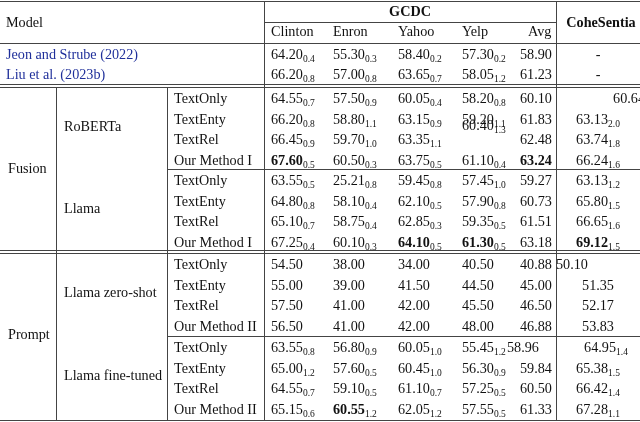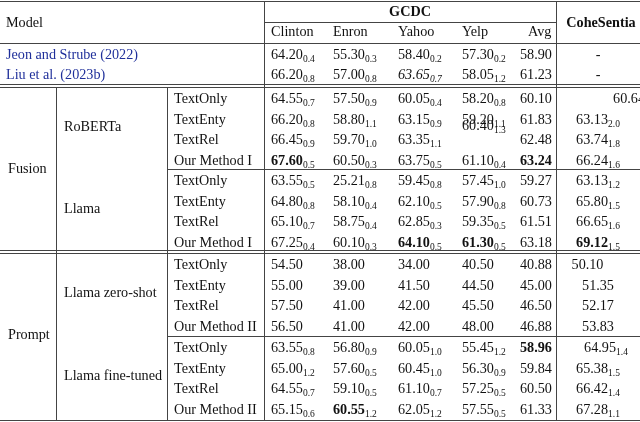--- a/index.html
+++ b/index.html
@@ -50,21 +50,21 @@
       <div class="txt cite" style="left: 6px; top: 44px;">Jeon and Strube (2022)</div>
       <div class="num" style="left: 271px; top: 44px;"><span>64.20</span><sub style="font-weight: normal;">0.4</sub></div>
       <div class="num" style="left: 333px; top: 44px;"><span>55.30</span><sub style="font-weight: normal;">0.3</sub></div>
       <div class="num" style="left: 398px; top: 44px;"><span>58.40</span><sub style="font-weight: normal;">0.2</sub></div>
       <div class="num" style="left: 462px; top: 44px;"><span>57.30</span><sub style="font-weight: normal;">0.2</sub></div>
       <div class="num" style="left: 520px; top: 44px;"><span>58.90</span></div>
       <div class="num" style="left: 556px; top: 44px; width: 84px; text-align: center;"><span>-</span></div>
       <div class="txt cite" style="left: 6px; top: 64px;">Liu et al. (2023b)</div>
       <div class="num" style="left: 271px; top: 64px;"><span>66.20</span><sub style="font-weight: normal;">0.8</sub></div>
       <div class="num" style="left: 333px; top: 64px;"><span>57.00</span><sub style="font-weight: normal;">0.8</sub></div>
-      <div class="num" style="left: 398px; top: 64px; font-style: italic;"><span>63.65</span><sub style="font-weight: normal;">0.7</sub></div>
+      <div class="num" style="left: 398px; top: 64px;"><span>63.65</span><sub style="font-weight: normal;">0.7</sub></div>
       <div class="num" style="left: 462px; top: 64px;"><span>58.05</span><sub style="font-weight: normal;">1.2</sub></div>
       <div class="num" style="left: 520px; top: 64px;"><span>61.23</span></div>
       <div class="num" style="left: 556px; top: 64px; width: 84px; text-align: center;"><span>-</span></div>
       <div class="txt" style="left: 8px; top: 158px;">Fusion</div>
       <div class="txt" style="left: 64px; top: 116px;">RoBERTa</div>
       <div class="txt" style="left: 174px; top: 88px;">TextOnly</div>
       <div class="num" style="left: 271px; top: 88px;"><span>64.55</span><sub style="font-weight: normal;">0.7</sub></div>
       <div class="num" style="left: 333px; top: 88px;"><span>57.50</span><sub style="font-weight: normal;">0.9</sub></div>
       <div class="num" style="left: 398px; top: 88px;"><span>60.05</span><sub style="font-weight: normal;">0.4</sub></div>
       <div class="num" style="left: 462px; top: 88px;"><span>58.20</span><sub style="font-weight: normal;">0.8</sub></div>
@@ -121,21 +121,21 @@
       <div class="num" style="left: 520px; top: 231.5px;"><span>63.18</span></div>
       <div class="num b" style="left: 556px; top: 231.5px; width: 84px; text-align: center;"><span>69.12</span><sub style="font-weight: normal;">1.5</sub></div>
       <div class="txt" style="left: 8px; top: 324px;">Prompt</div>
       <div class="txt" style="left: 64px; top: 282px;">Llama zero-shot</div>
       <div class="txt" style="left: 174px; top: 254px;">TextOnly</div>
       <div class="num" style="left: 271px; top: 254px;"><span>54.50</span></div>
       <div class="num" style="left: 333px; top: 254px;"><span>38.00</span></div>
       <div class="num" style="left: 398px; top: 254px;"><span>34.00</span></div>
       <div class="num" style="left: 462px; top: 254px;"><span>40.50</span></div>
       <div class="num" style="left: 520px; top: 254px;"><span>40.88</span></div>
-      <div class="num" style="left: 556px; top: 254px; width: 63px; text-align: center;"><span>50.10</span></div>
+      <div class="num" style="left: 556px; top: 254px; width: 63px; "><span>50.10</span></div>
       <div class="txt" style="left: 174px; top: 274.5px;">TextEnty</div>
       <div class="num" style="left: 271px; top: 274.5px;"><span>55.00</span></div>
       <div class="num" style="left: 333px; top: 274.5px;"><span>39.00</span></div>
       <div class="num" style="left: 398px; top: 274.5px;"><span>41.50</span></div>
       <div class="num" style="left: 462px; top: 274.5px;"><span>44.50</span></div>
       <div class="num" style="left: 520px; top: 274.5px;"><span>45.00</span></div>
       <div class="num" style="left: 556px; top: 274.5px; width: 84px; text-align: center;"><span>51.35</span></div>
       <div class="txt" style="left: 174px; top: 295px;">TextRel</div>
       <div class="num" style="left: 271px; top: 295px;"><span>57.50</span></div>
       <div class="num" style="left: 333px; top: 295px;"><span>41.00</span></div>
@@ -149,21 +149,21 @@
       <div class="num" style="left: 398px; top: 315.5px;"><span>42.00</span></div>
       <div class="num" style="left: 462px; top: 315.5px;"><span>48.00</span></div>
       <div class="num" style="left: 520px; top: 315.5px;"><span>46.88</span></div>
       <div class="num" style="left: 556px; top: 315.5px; width: 84px; text-align: center;"><span>53.83</span></div>
       <div class="txt" style="left: 64px; top: 365px;">Llama fine-tuned</div>
       <div class="txt" style="left: 174px; top: 337px;">TextOnly</div>
       <div class="num" style="left: 271px; top: 337px;"><span>63.55</span><sub style="font-weight: normal;">0.8</sub></div>
       <div class="num" style="left: 333px; top: 337px;"><span>56.80</span><sub style="font-weight: normal;">0.9</sub></div>
       <div class="num" style="left: 398px; top: 337px;"><span>60.05</span><sub style="font-weight: normal;">1.0</sub></div>
       <div class="num" style="left: 462px; top: 337px;"><span>55.45</span><sub style="font-weight: normal;">1.2</sub></div>
-      <div class="num" style="left: 520px; top: 337px; font-weight: bold;"><span>58.96</span></div>
+      <div class="num" style="left: 507px; top: 337px;"><span>58.96</span></div>
       <div class="num" style="left: 556px; top: 337px; width: 100px; text-align: center;"><span>64.95</span><sub style="font-weight: normal;">1.4</sub></div>
       <div class="txt" style="left: 174px; top: 357.5px;">TextEnty</div>
       <div class="num" style="left: 271px; top: 357.5px;"><span>65.00</span><sub style="font-weight: normal;">1.2</sub></div>
       <div class="num" style="left: 333px; top: 357.5px;"><span>57.60</span><sub style="font-weight: normal;">0.5</sub></div>
       <div class="num" style="left: 398px; top: 357.5px;"><span>60.45</span><sub style="font-weight: normal;">1.0</sub></div>
       <div class="num" style="left: 462px; top: 357.5px;"><span>56.30</span><sub style="font-weight: normal;">0.9</sub></div>
       <div class="num" style="left: 520px; top: 357.5px;"><span>59.84</span></div>
       <div class="num" style="left: 556px; top: 357.5px; width: 84px; text-align: center;"><span>65.38</span><sub style="font-weight: normal;">1.5</sub></div>
       <div class="txt" style="left: 174px; top: 378px;">TextRel</div>
       <div class="num" style="left: 271px; top: 378px;"><span>64.55</span><sub style="font-weight: normal;">0.7</sub></div>

